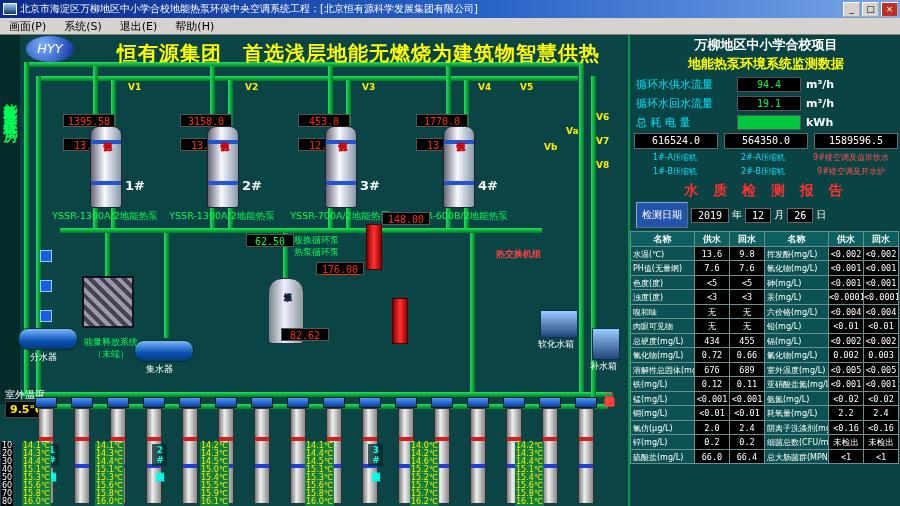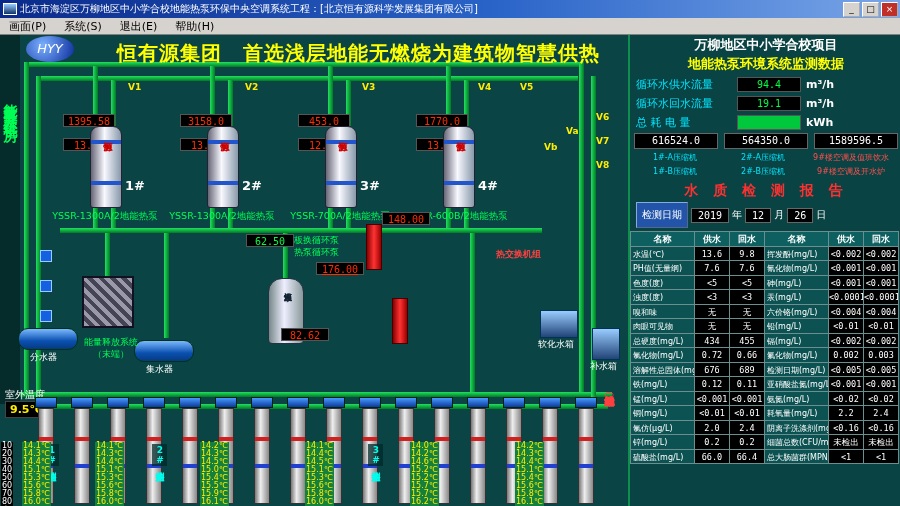--- a/index.html
+++ b/index.html
@@ -499,21 +499,21 @@
           <div class="tcell tv">0.72</div>
           <div class="tcell tv">0.66</div>
           <div class="tcell tn">氟化物(mg/L)</div>
           <div class="tcell tv">0.002</div>
           <div class="tcell tv">0.003</div>
         </div>
         <div class="trow">
           <div class="tcell tn">溶解性总固体(mg/L)</div>
           <div class="tcell tv">676</div>
           <div class="tcell tv">689</div>
-          <div class="tcell tn">检测日期(mg/L)</div>
+          <div class="tcell tn">室外温度(mg/L)</div>
           <div class="tcell tv">&lt;0.005</div>
           <div class="tcell tv">&lt;0.005</div>
         </div>
         <div class="trow">
           <div class="tcell tn">铁(mg/L)</div>
           <div class="tcell tv">0.12</div>
           <div class="tcell tv">0.11</div>
           <div class="tcell tn">亚硝酸盐氮(mg/L)</div>
           <div class="tcell tv">&lt;0.001</div>
           <div class="tcell tv">&lt;0.001</div>

